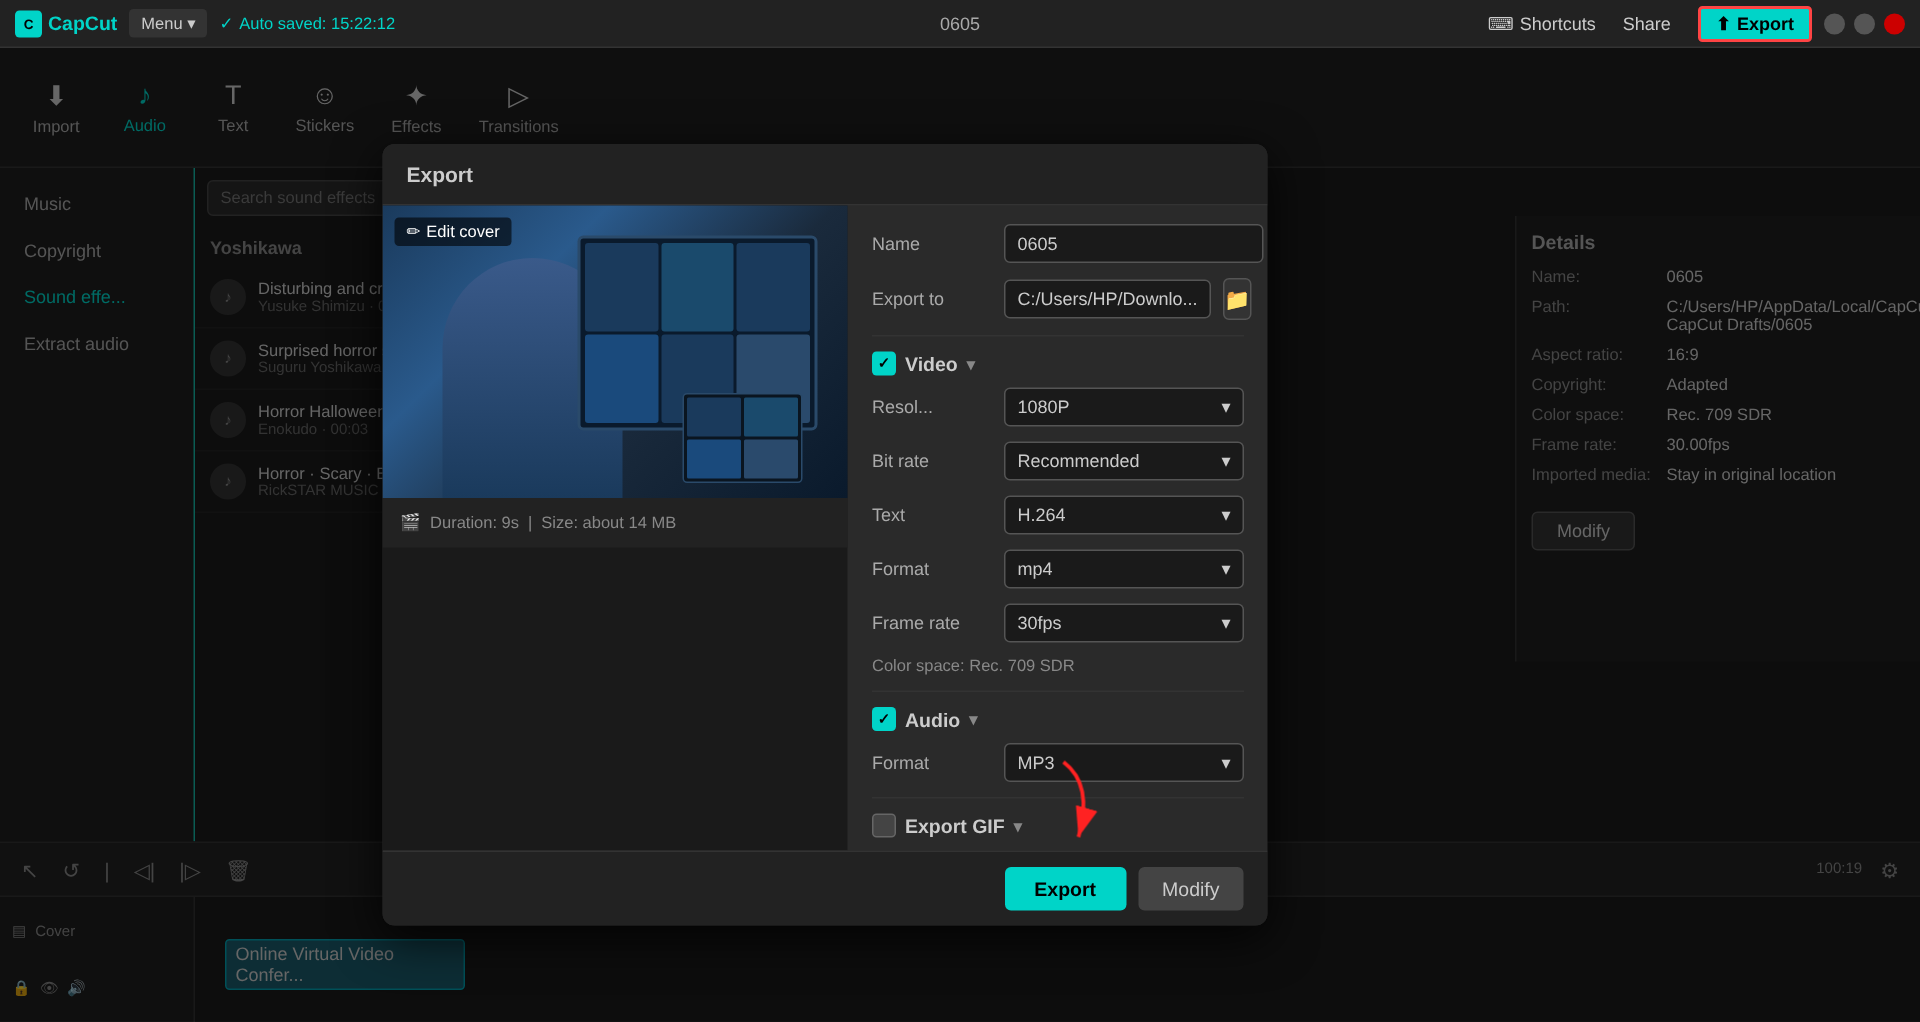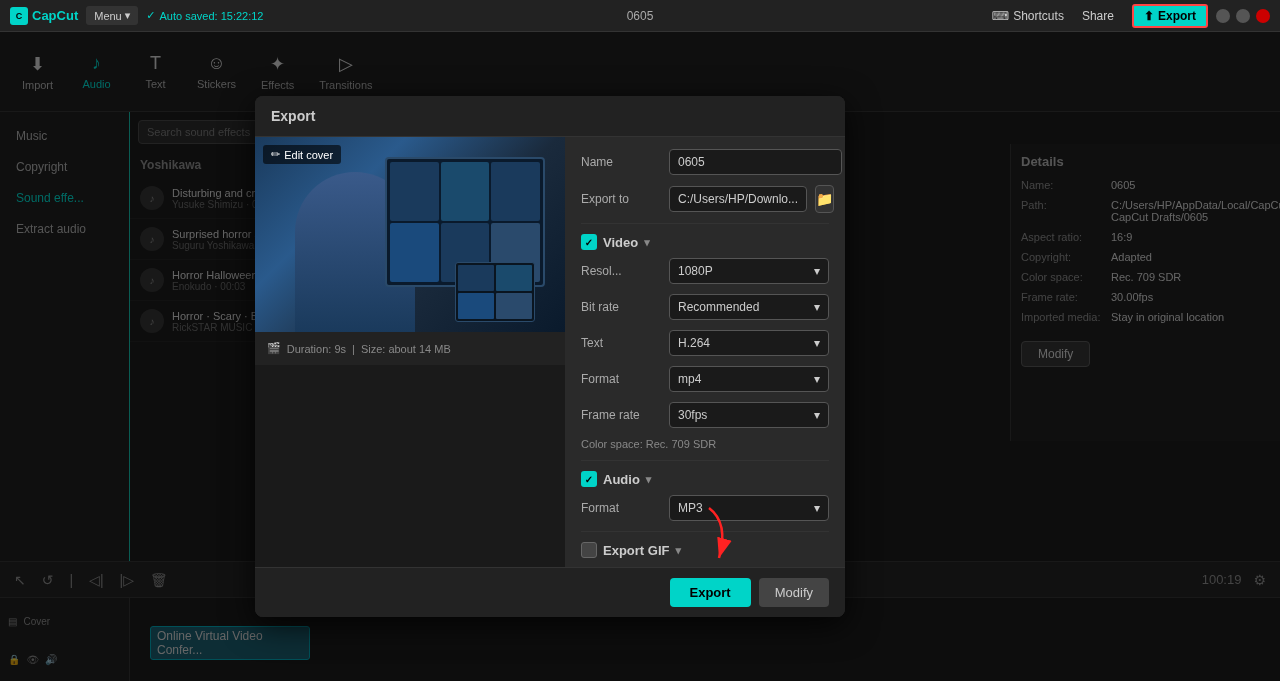--- a/index.html
+++ b/index.html
@@ -430,21 +430,21 @@
 
 <div class="timeline">
   <div class="timeline-toolbar">
     <button class="tl-btn">↖</button>
     <button class="tl-btn">↺</button>
     <button class="tl-btn">|</button>
     <button class="tl-btn">◁|</button>
     <button class="tl-btn">|▷</button>
     <button class="tl-btn">🗑</button>
     <div style="flex:1"></div>
-    <span style="font-size:13px; color:#888;">100:19</span>
+    <span style="font-size:10px; color:#888;">100:19</span>
     <button class="tl-btn">⚙</button>
   </div>
   <div class="timeline-tracks">
     <div class="track-labels">
       <div class="track-label-row">
         <span>▤</span>
         <span style="font-size:10px;">Cover</span>
       </div>
       <div class="track-label-row">
         <span>🔒</span>

